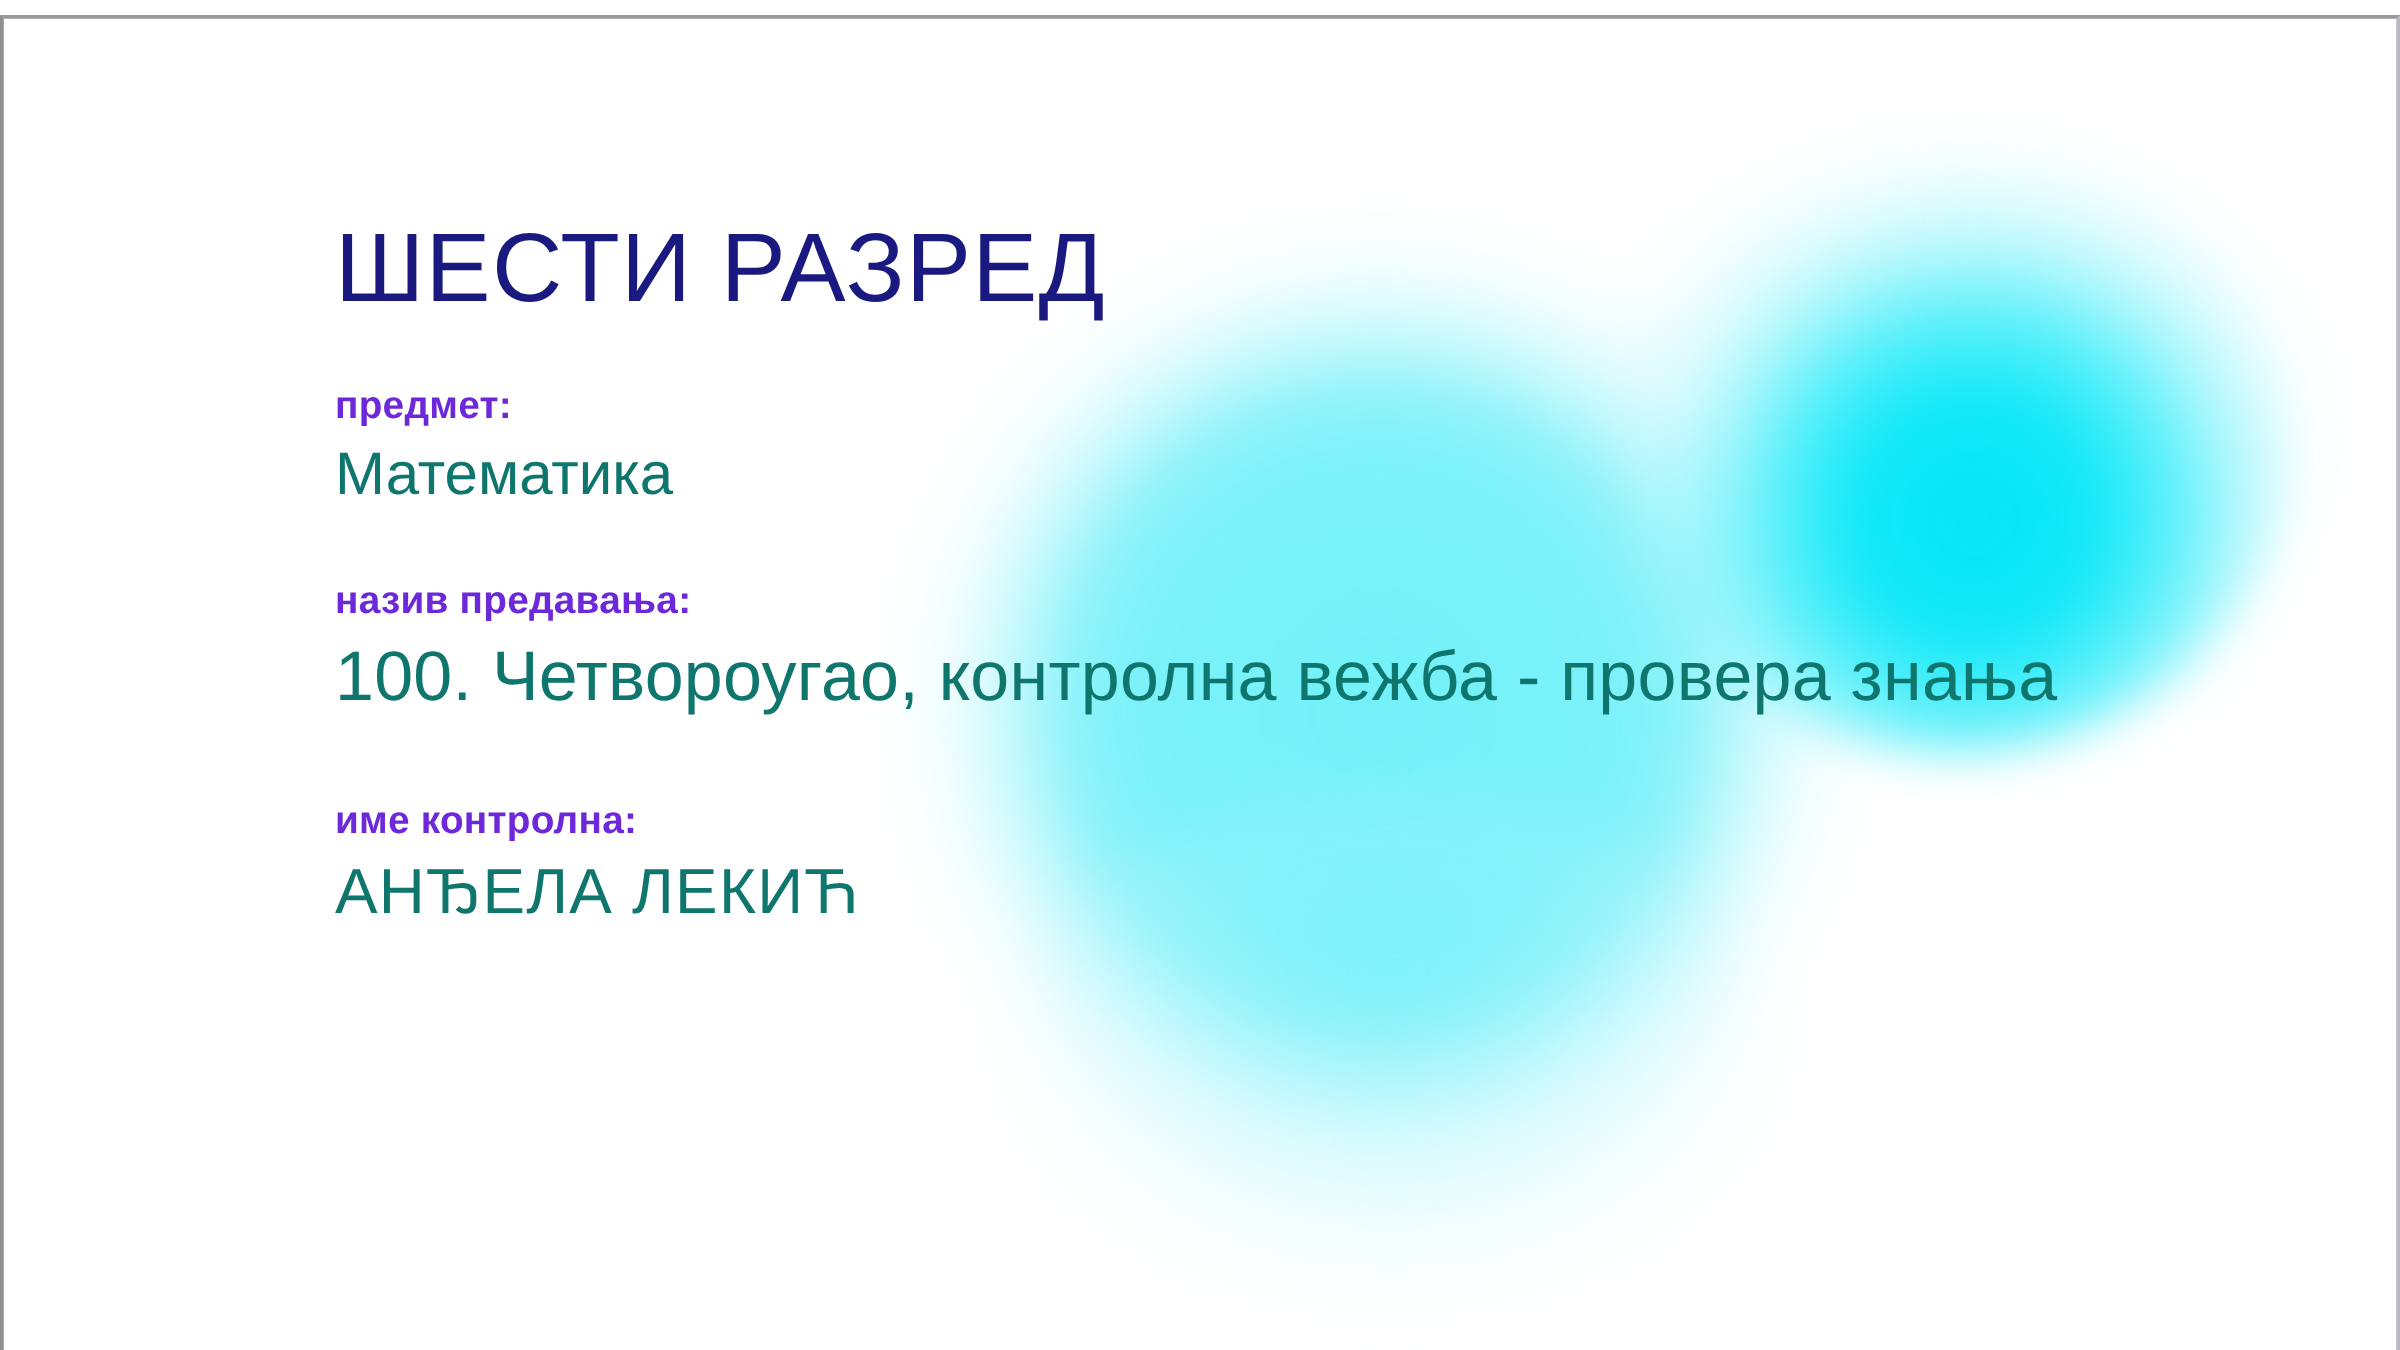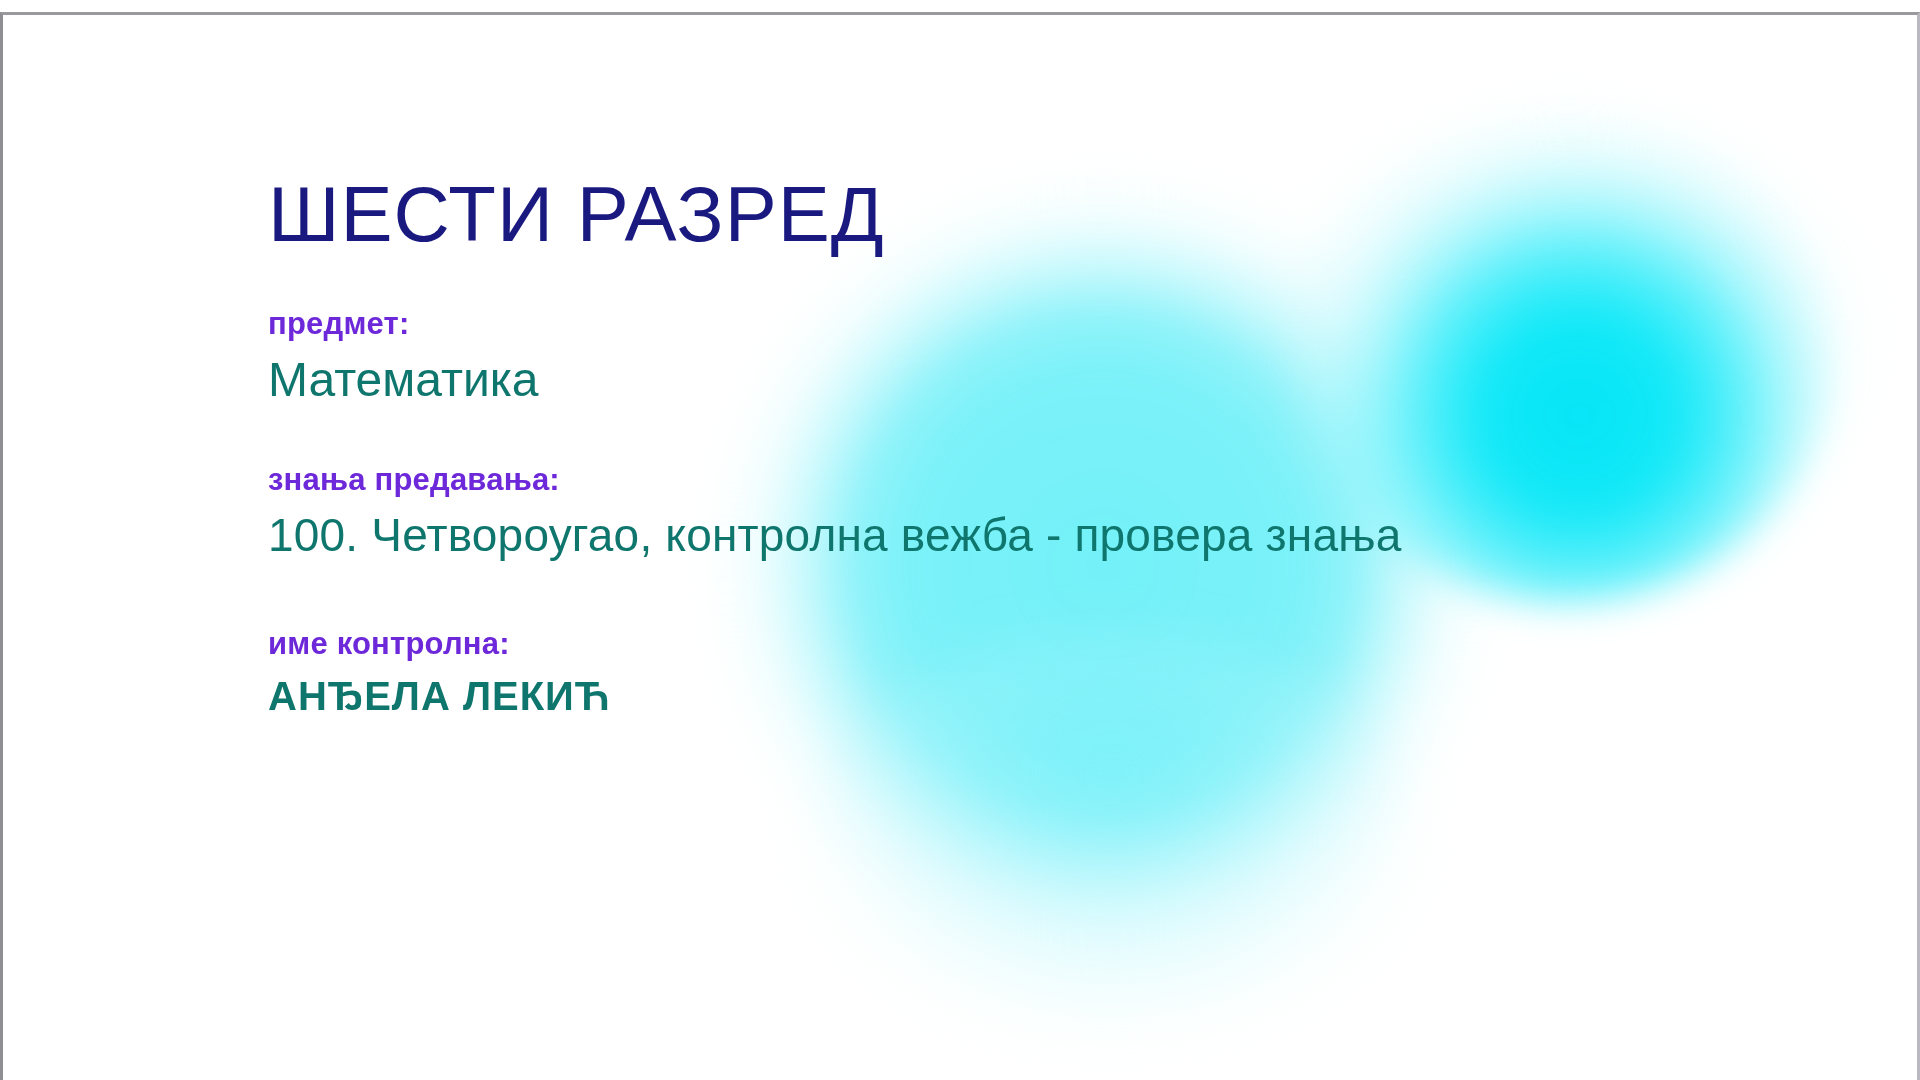--- a/index.html
+++ b/index.html
@@ -139,30 +139,29 @@
     color: #0f766e;
     white-space: nowrap;
   }
 
   .value-subject {
     font-size: 48px;
     margin-top: 10px;
   }
 
   .value-lecture {
-    font-size: 46px;
+    font-size: 56px;
     margin-top: 10px;
     letter-spacing: 0.2px;
   }
 
   .value-teacher {
-    font-size: 40px;
+    font-size: 51px;
     margin-top: 10px;
     letter-spacing: 1px;
-    font-weight: bold;
   }
 
   .field-subject   { margin-top: 52px; }
   .field-lecture   { margin-top: 54px; }
   .field-teacher   { margin-top: 64px; }
 </style>
 </head>
 <body>
 
 <div class="slide">
@@ -177,21 +176,21 @@
   <div class="content">
 
     <h1 class="slide-heading">ШЕСТИ РАЗРЕД</h1>
 
     <div class="field field-subject">
       <div class="field-label">предмет:</div>
       <div class="field-value value-subject">Математика</div>
     </div>
 
     <div class="field field-lecture">
-      <div class="field-label">знања предавања:</div>
+      <div class="field-label">назив предавања:</div>
       <div class="field-value value-lecture">100. Четвороугао, контролна вежба - провера знања</div>
     </div>
 
     <div class="field field-teacher">
       <div class="field-label">име контролна:</div>
       <div class="field-value value-teacher">АНЂЕЛА ЛЕКИЋ</div>
     </div>
 
   </div>
 </div>

